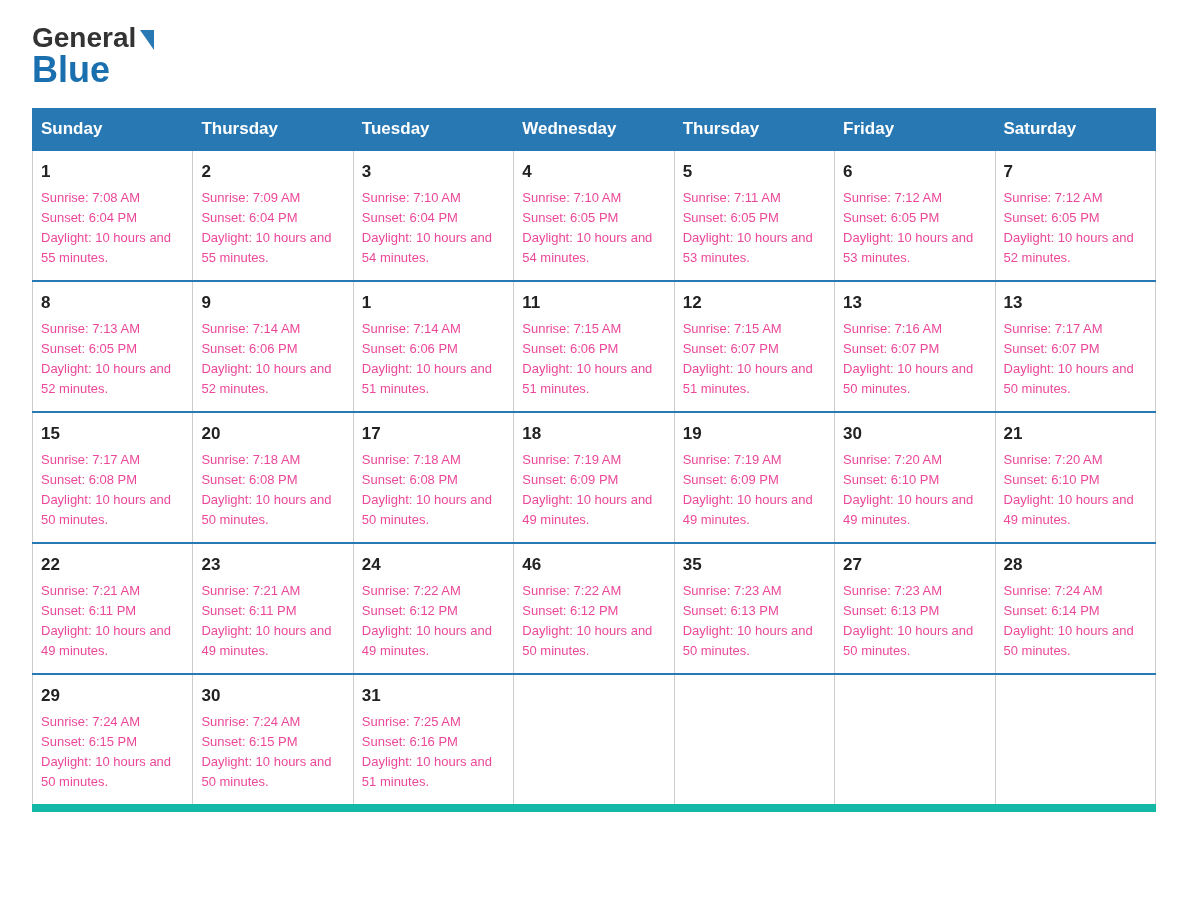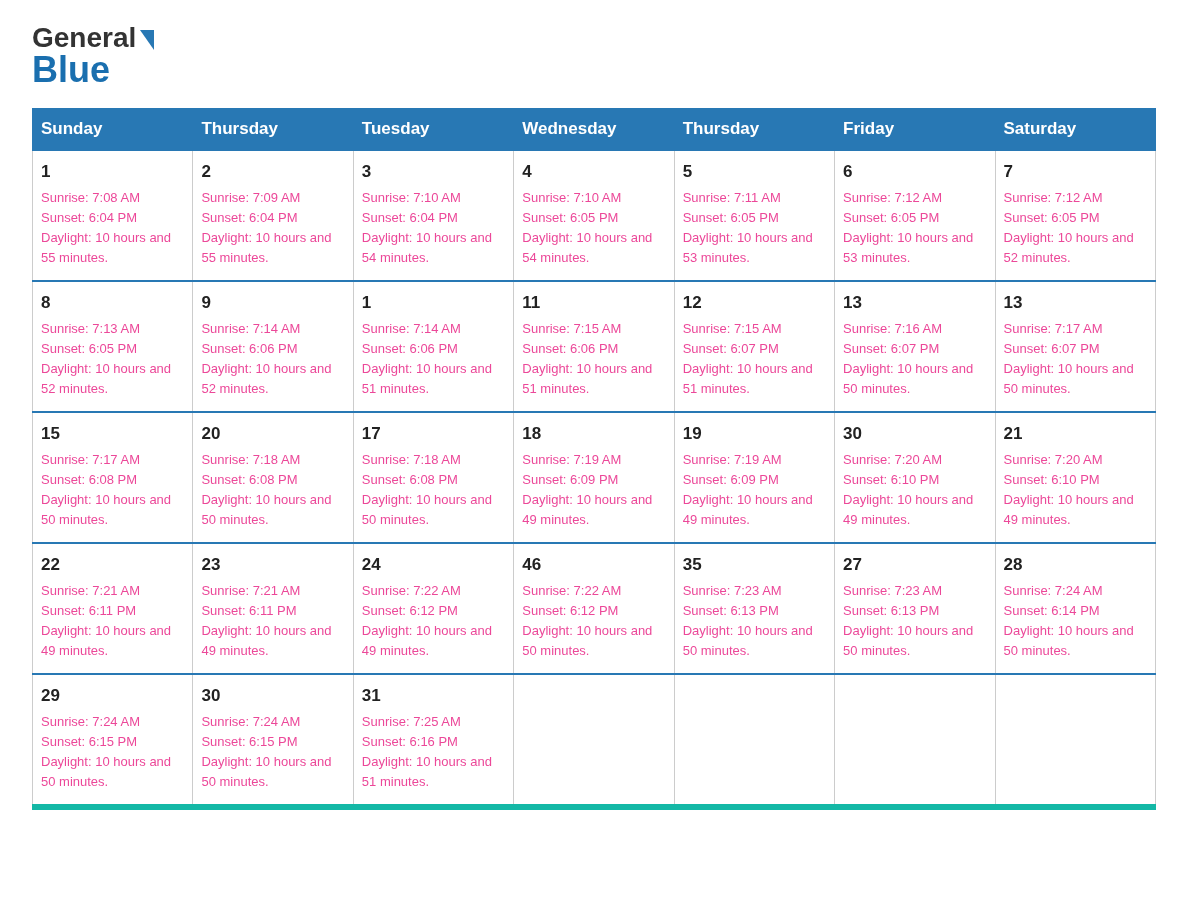--- a/index.html
+++ b/index.html
@@ -72,21 +72,21 @@
       border-top: none;
       font-size: 13px;
       color: #333;
       line-height: 1.5;
       height: 110px;
     }
     tbody tr {
       border-top: 2px solid #2878b4;
     }
     tbody tr:last-child {
-      border-bottom: 6px solid #14b8a6;
+      border-bottom: 8px solid #14b8a6;
     }
     .day-number {
       font-size: 17px;
       font-weight: bold;
       color: #222;
       display: block;
       margin-bottom: 3px;
     }
     .day-info {
       font-size: 13px;

